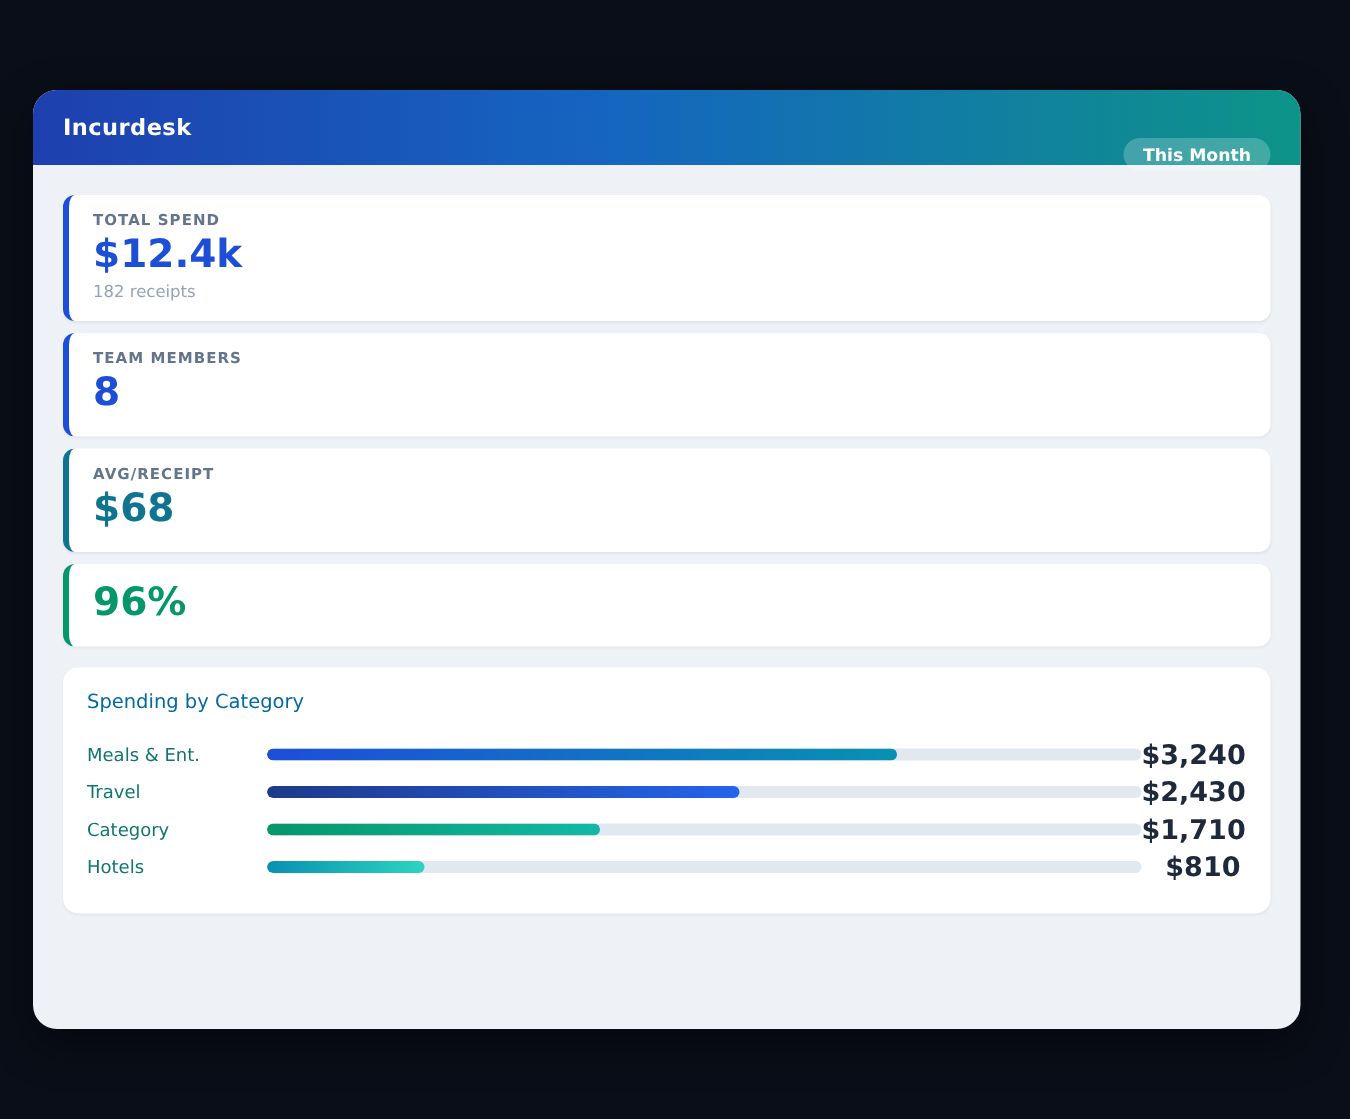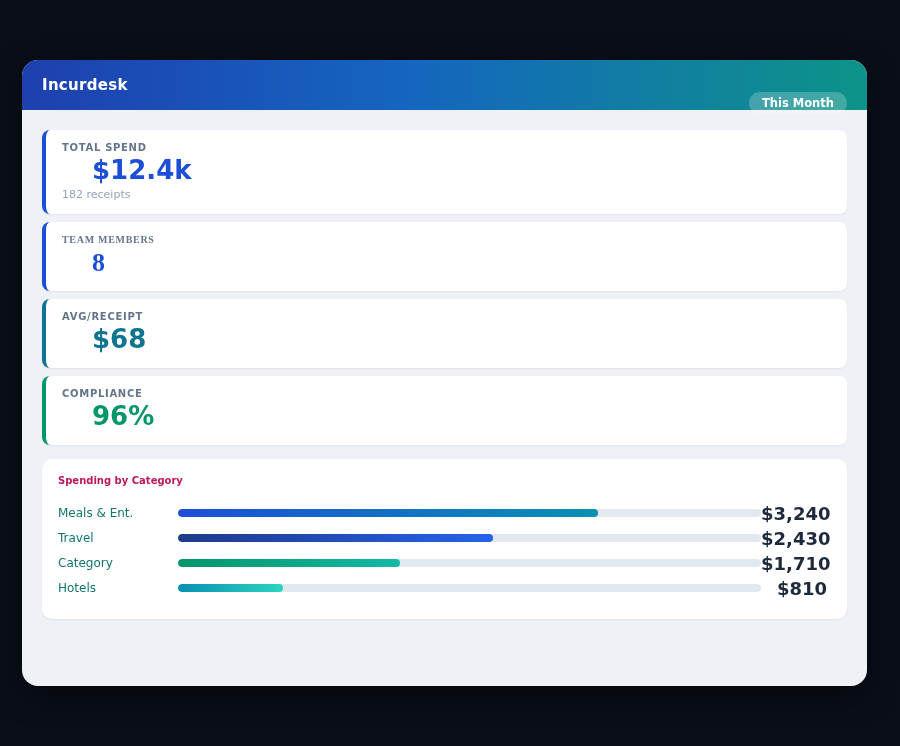--- a/index.html
+++ b/index.html
@@ -58,38 +58,37 @@
     letter-spacing: 0.7px;
     color: #64748b;
     text-transform: uppercase;
     margin-bottom: 3px;
   }
   .stat-value {
     font-size: 26px;
     font-weight: 800;
     line-height: 1.15;
     color: #1d4ed8;
-    margin-left: 30px;
   }
   .stat-sub {
     font-size: 11px;
     color: #94a3b8;
     margin-top: 2px;
   }
   .chart-card {
     background: #ffffff;
     border-radius: 10px;
     padding: 16px 20px 18px 16px;
     margin-top: 14px;
     box-shadow: 0 1px 2px rgba(15,23,42,0.06);
   }
   .chart-title {
-    font-size: 10px;
-    font-weight: 700;
-    color: #be185d;
+    font-size: 13px;
+    font-weight: 400;
+    color: #0369a1;
     margin-bottom: 15px;
   }
   .chart-row {
     display: grid;
     grid-template-columns: 120px 1fr 66px;
     align-items: center;
     height: 25px;
   }
   .row-label {
     font-size: 12px;
@@ -125,32 +124,31 @@
   </header>
 
   <div class="content">
 
     <section class="stat" style="border-left-color: rgb(29, 78, 216);">
       <div class="stat-label">TOTAL SPEND</div>
       <div class="stat-value" style="color: rgb(29, 78, 216);">$12.4k</div>
       <div class="stat-sub">182 receipts</div>
     </section>
 
-    <section class="stat" style="border-left-color: rgb(29, 78, 216); font-family: Liberation Serif, serif;">
+    <section class="stat" style="border-left-color: rgb(29, 78, 216);">
       <div class="stat-label">TEAM MEMBERS</div>
       <div class="stat-value" style="color: rgb(29, 78, 216);">8</div>
     </section>
 
     <section class="stat" style="border-left-color: rgb(14, 116, 144);">
       <div class="stat-label">AVG/RECEIPT</div>
       <div class="stat-value" style="color: rgb(14, 116, 144);">$68</div>
     </section>
 
     <section class="stat" style="border-left-color: rgb(5, 150, 105);">
-      <div class="stat-label">COMPLIANCE</div>
       <div class="stat-value" style="color: rgb(5, 150, 105);">96%</div>
     </section>
 
     <section class="chart-card">
       <h2 class="chart-title">Spending by Category</h2>
 
       <div class="chart-row">
         <span class="row-label">Meals &amp; Ent.</span>
         <span class="track">
             <span class="bar" style="width: 72%; background: linear-gradient(90deg, rgb(29, 78, 216), rgb(8, 145, 178));"></span>

